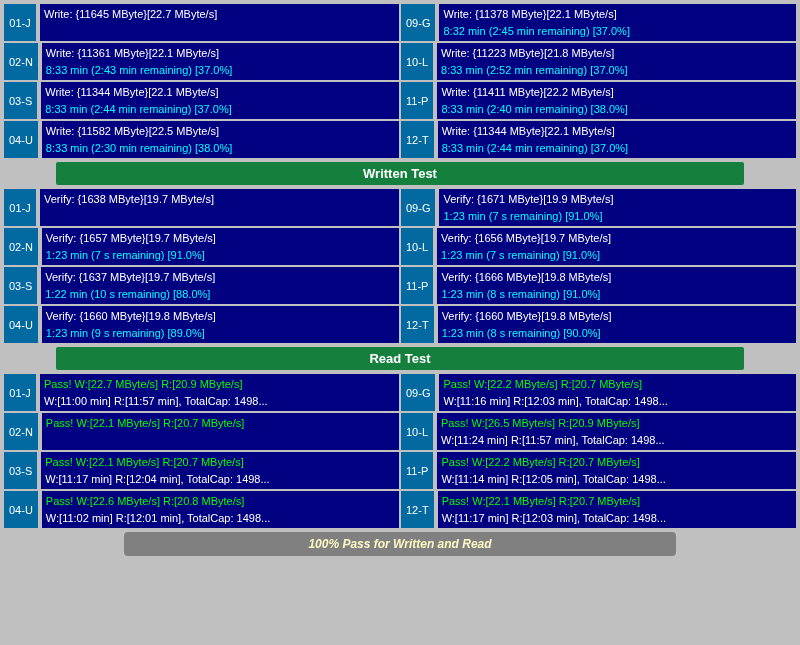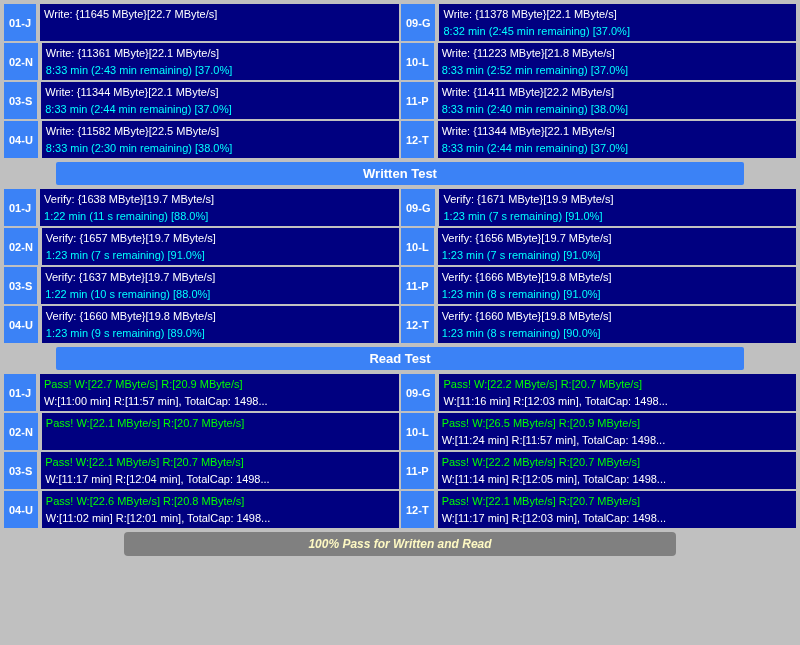--- a/index.html
+++ b/index.html
@@ -23,23 +23,23 @@
       grid-template-columns: 1fr 1fr;
       gap: 2px;
       margin-bottom: 2px;
     }
     .cell-row {
       display: flex;
       gap: 4px;
       align-items: stretch;
     }
     .cell-label {
-      background: #3b82f6;
+      background: #0369a1;
       color: white;
-      font-weight: bold;
+      font-weight: normal;
       padding: 2px 5px;
       font-size: 11px;
       min-width: 32px;
       display: flex;
       align-items: center;
       justify-content: center;
       flex-shrink: 0;
     }
     .cell-content {
       background: #000080;
@@ -50,21 +50,21 @@
       line-height: 1.5;
     }
     .cell-content .line1 {
       color: #ffffff;
       font-weight: normal;
     }
     .cell-content .line2 {
       color: #00ffff;
     }
     .section-header {
-      background: #3b82f6;
+      background: #15803d;
       color: #ffffff;
       text-align: center;
       font-size: 13px;
       font-weight: bold;
       padding: 4px 0;
       margin: 4px 52px;
       border-radius: 2px;
     }
     .pass-cell .cell-content .line1 {
       color: #00ff00;
@@ -150,21 +150,20 @@
   </div>
 
   <div class="section-header">Written Test</div>
 
   <div class="section">
     <div class="grid-2col" id="verify-grid">
         <div class="cell-row">
           <div class="cell-label">01-J</div>
           <div class="cell-content">
             <div class="line1">Verify: {1638 MByte}[19.7 MByte/s]</div>
-            <div class="line2">1:22 min (11 s remaining)  [88.0%]</div>
           </div>
         </div>
         <div class="cell-row">
           <div class="cell-label">09-G</div>
           <div class="cell-content">
             <div class="line1">Verify: {1671 MByte}[19.9 MByte/s]</div>
             <div class="line2">1:23 min (7 s remaining)  [91.0%]</div>
           </div>
         </div>
         <div class="cell-row">

